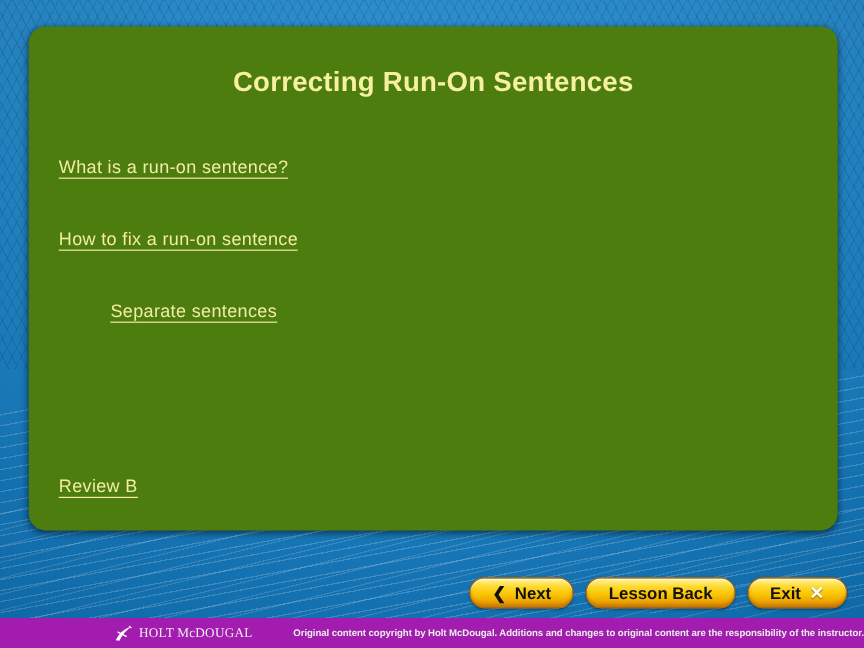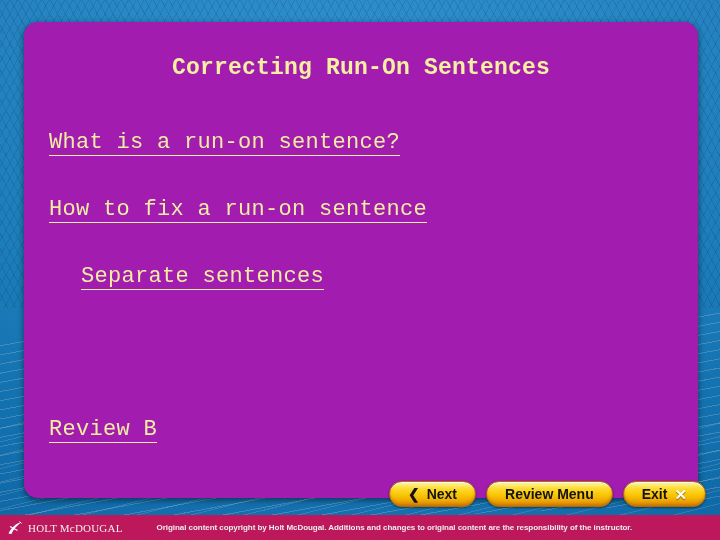--- a/index.html
+++ b/index.html
@@ -42,26 +42,25 @@
       repeating-linear-gradient(-14deg, rgba(255,255,255,.16) 0 1px, transparent 1px 13px);
   }
   .bg-vignette {
     position:absolute; inset:0;
     background:radial-gradient(ellipse at 50% 40%, rgba(255,255,255,.05) 0%, rgba(0,20,45,.18) 100%);
   }
 
   
   #panel {
     position:absolute;
-    left:24px; top:22px; width:674px; height:476px;
-    background:#a21caf;
+    left:24px; top:22px; width:674px; height:420px;
+    background:#4d7c0f;
     border-radius:14px;
     box-shadow:0 2px 6px rgba(0,0,0,.55);
     overflow:hidden;
-    font-family:Liberation Mono, monospace;
   }
 
   #slide-title {
     position:absolute;
     left:0; right:0; top:33px;
     text-align:center;
     color:#f6f0a0;
     font-size:23px;
     font-weight:bold;
     letter-spacing:.2px;
@@ -70,30 +69,30 @@
   #outline {
     position:absolute;
     left:25px; top:110px; right:20px;
   }
 
   .outline-row { line-height:1; }
 
   .olink {
     display:inline-block;
     color:#f2eda2;
-    font-size:22px;
+    font-size:15px;
     font-weight:normal;
     text-decoration:none;
     border-bottom:1.5px solid #f2eda2;
     padding-bottom:1px;
     letter-spacing:.3px;
     cursor:pointer;
   }
   .lvl1 { margin-left:0px; }
-  .lvl2 { margin-left:32px; }
+  .lvl2 { margin-left:43px; }
 
   .sp-a { height:43px; }
   .sp-b { height:43px; }
 
   
   #navbar {
     position:absolute;
     left:0; right:0; bottom:32px;
     height:28px;
     display:flex;
@@ -130,25 +129,26 @@
     font-size:15px; font-weight:bold; line-height:1;
     color:#ffffff;
     text-shadow:0 1px 1px rgba(90,50,0,.7);
   }
 
   
   #footer {
     position:absolute;
     left:0; right:0; bottom:0;
     height:25px;
-    background:#be185d;
+    background:#a21caf;
     display:flex;
     align-items:center;
     gap:10px;
     padding-left:7px;
+    justify-content:flex-end;
   }
   #logo-wrap { display:flex; align-items:center; gap:5px; }
   #logo-mark { width:16px; height:14px; flex:0 0 auto; }
   #logo-text {
     color:#f0f0ee;
     font-family:"Liberation Serif", serif;
     font-size:11px;
     letter-spacing:.2px;
     white-space:nowrap;
   }
@@ -206,21 +206,21 @@
 
   <div id="navbar">
 
     <div class="navbtn">
       <span class="glyph">❮</span>
       <span>Next</span>
     </div>
 
 
     <div class="navbtn">
-      <span>Review Menu</span>
+      <span>Lesson Back</span>
     </div>
 
     <div class="navbtn">
       <span>Exit</span>
       <span class="xglyph">✕</span>
     </div>
 
   </div>
 
   <div id="footer">

